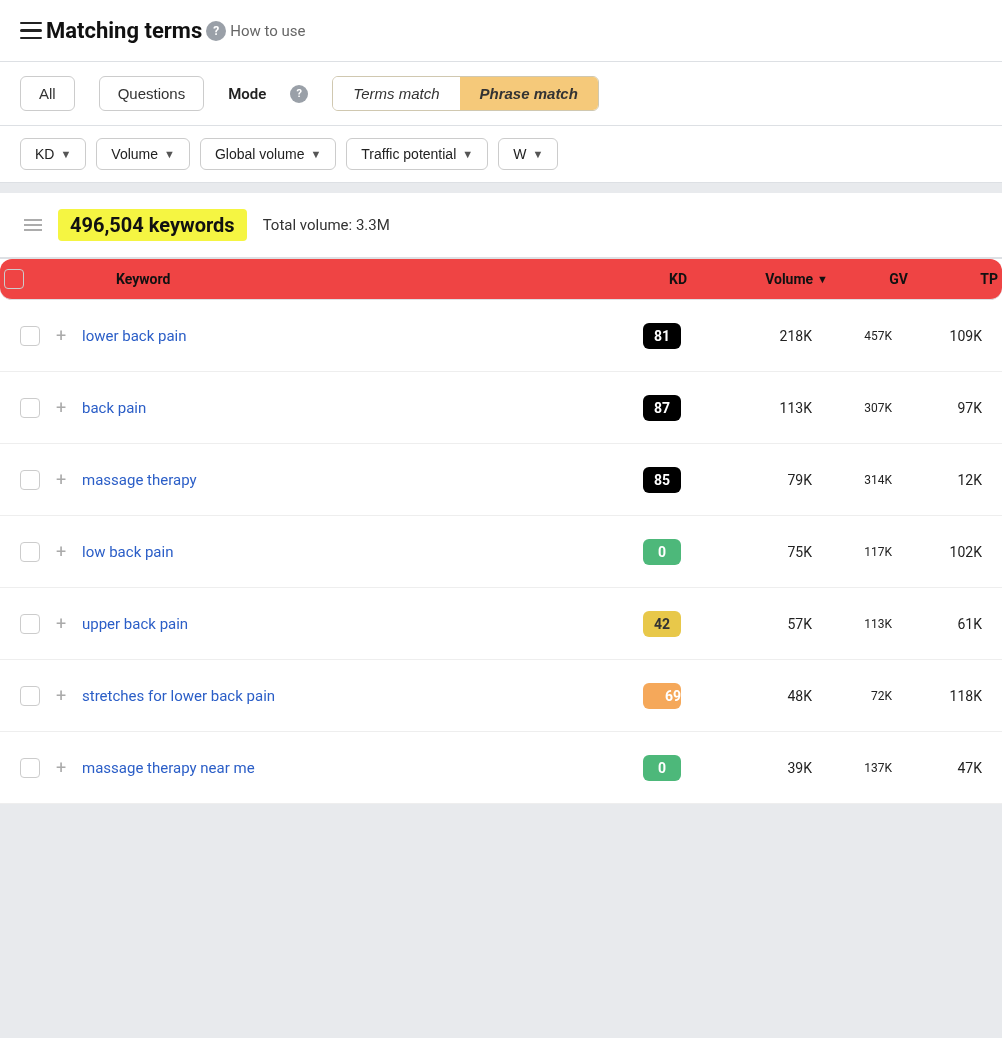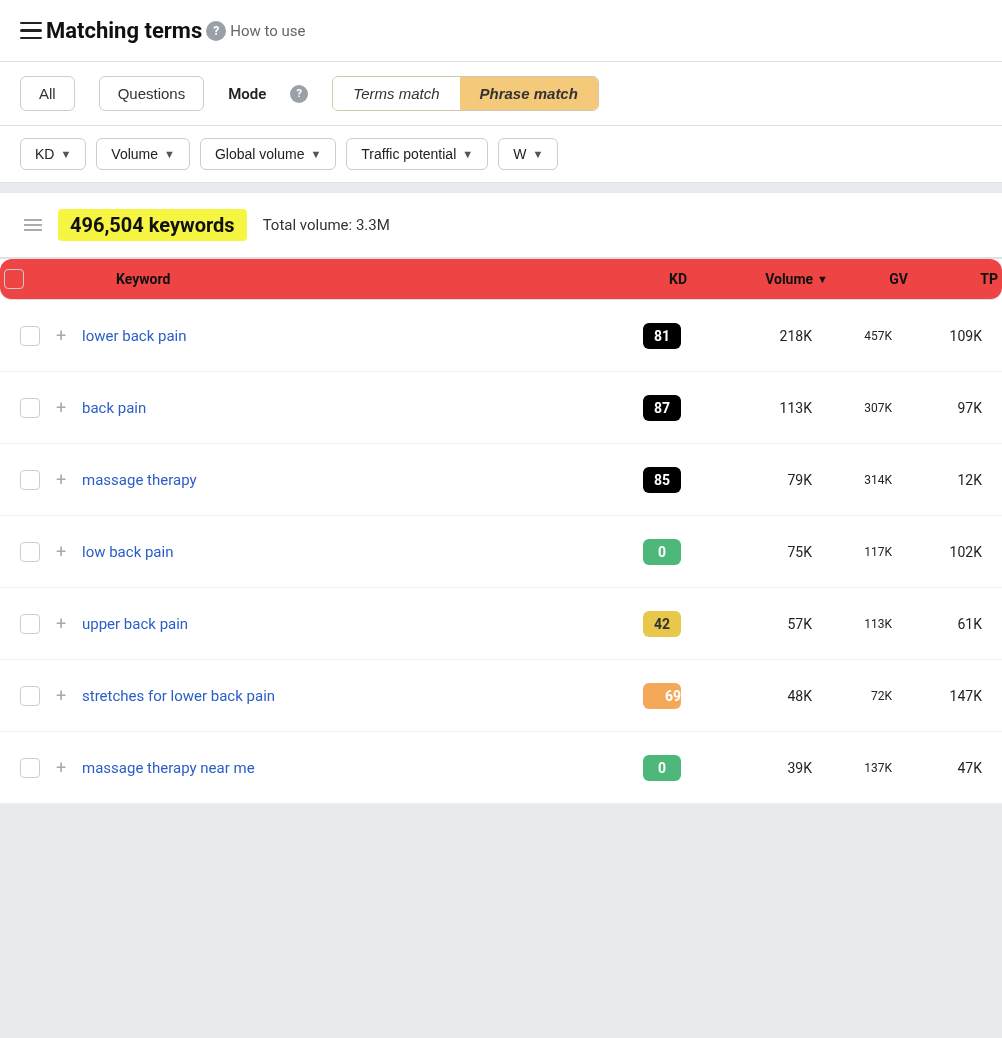--- a/index.html
+++ b/index.html
@@ -318,21 +318,21 @@
   </div>
       <div class="table-row">
     <div class="row-check"></div>
     <div class="row-plus">+</div>
     <a class="row-keyword">stretches for lower back pain</a>
     <div class="row-kd">
       <span class="kd-badge kd-orange">69</span>
     </div>
     <div class="row-volume">48K</div>
     <div class="row-gv">72K</div>
-    <div class="row-tp">147K</div>
+    <div class="row-tp">118K</div>
   </div>
       <div class="table-row">
     <div class="row-check"></div>
     <div class="row-plus">+</div>
     <a class="row-keyword">massage therapy near me</a>
     <div class="row-kd">
       <span class="kd-badge kd-green">0</span>
     </div>
     <div class="row-volume">39K</div>
     <div class="row-gv">137K</div>

